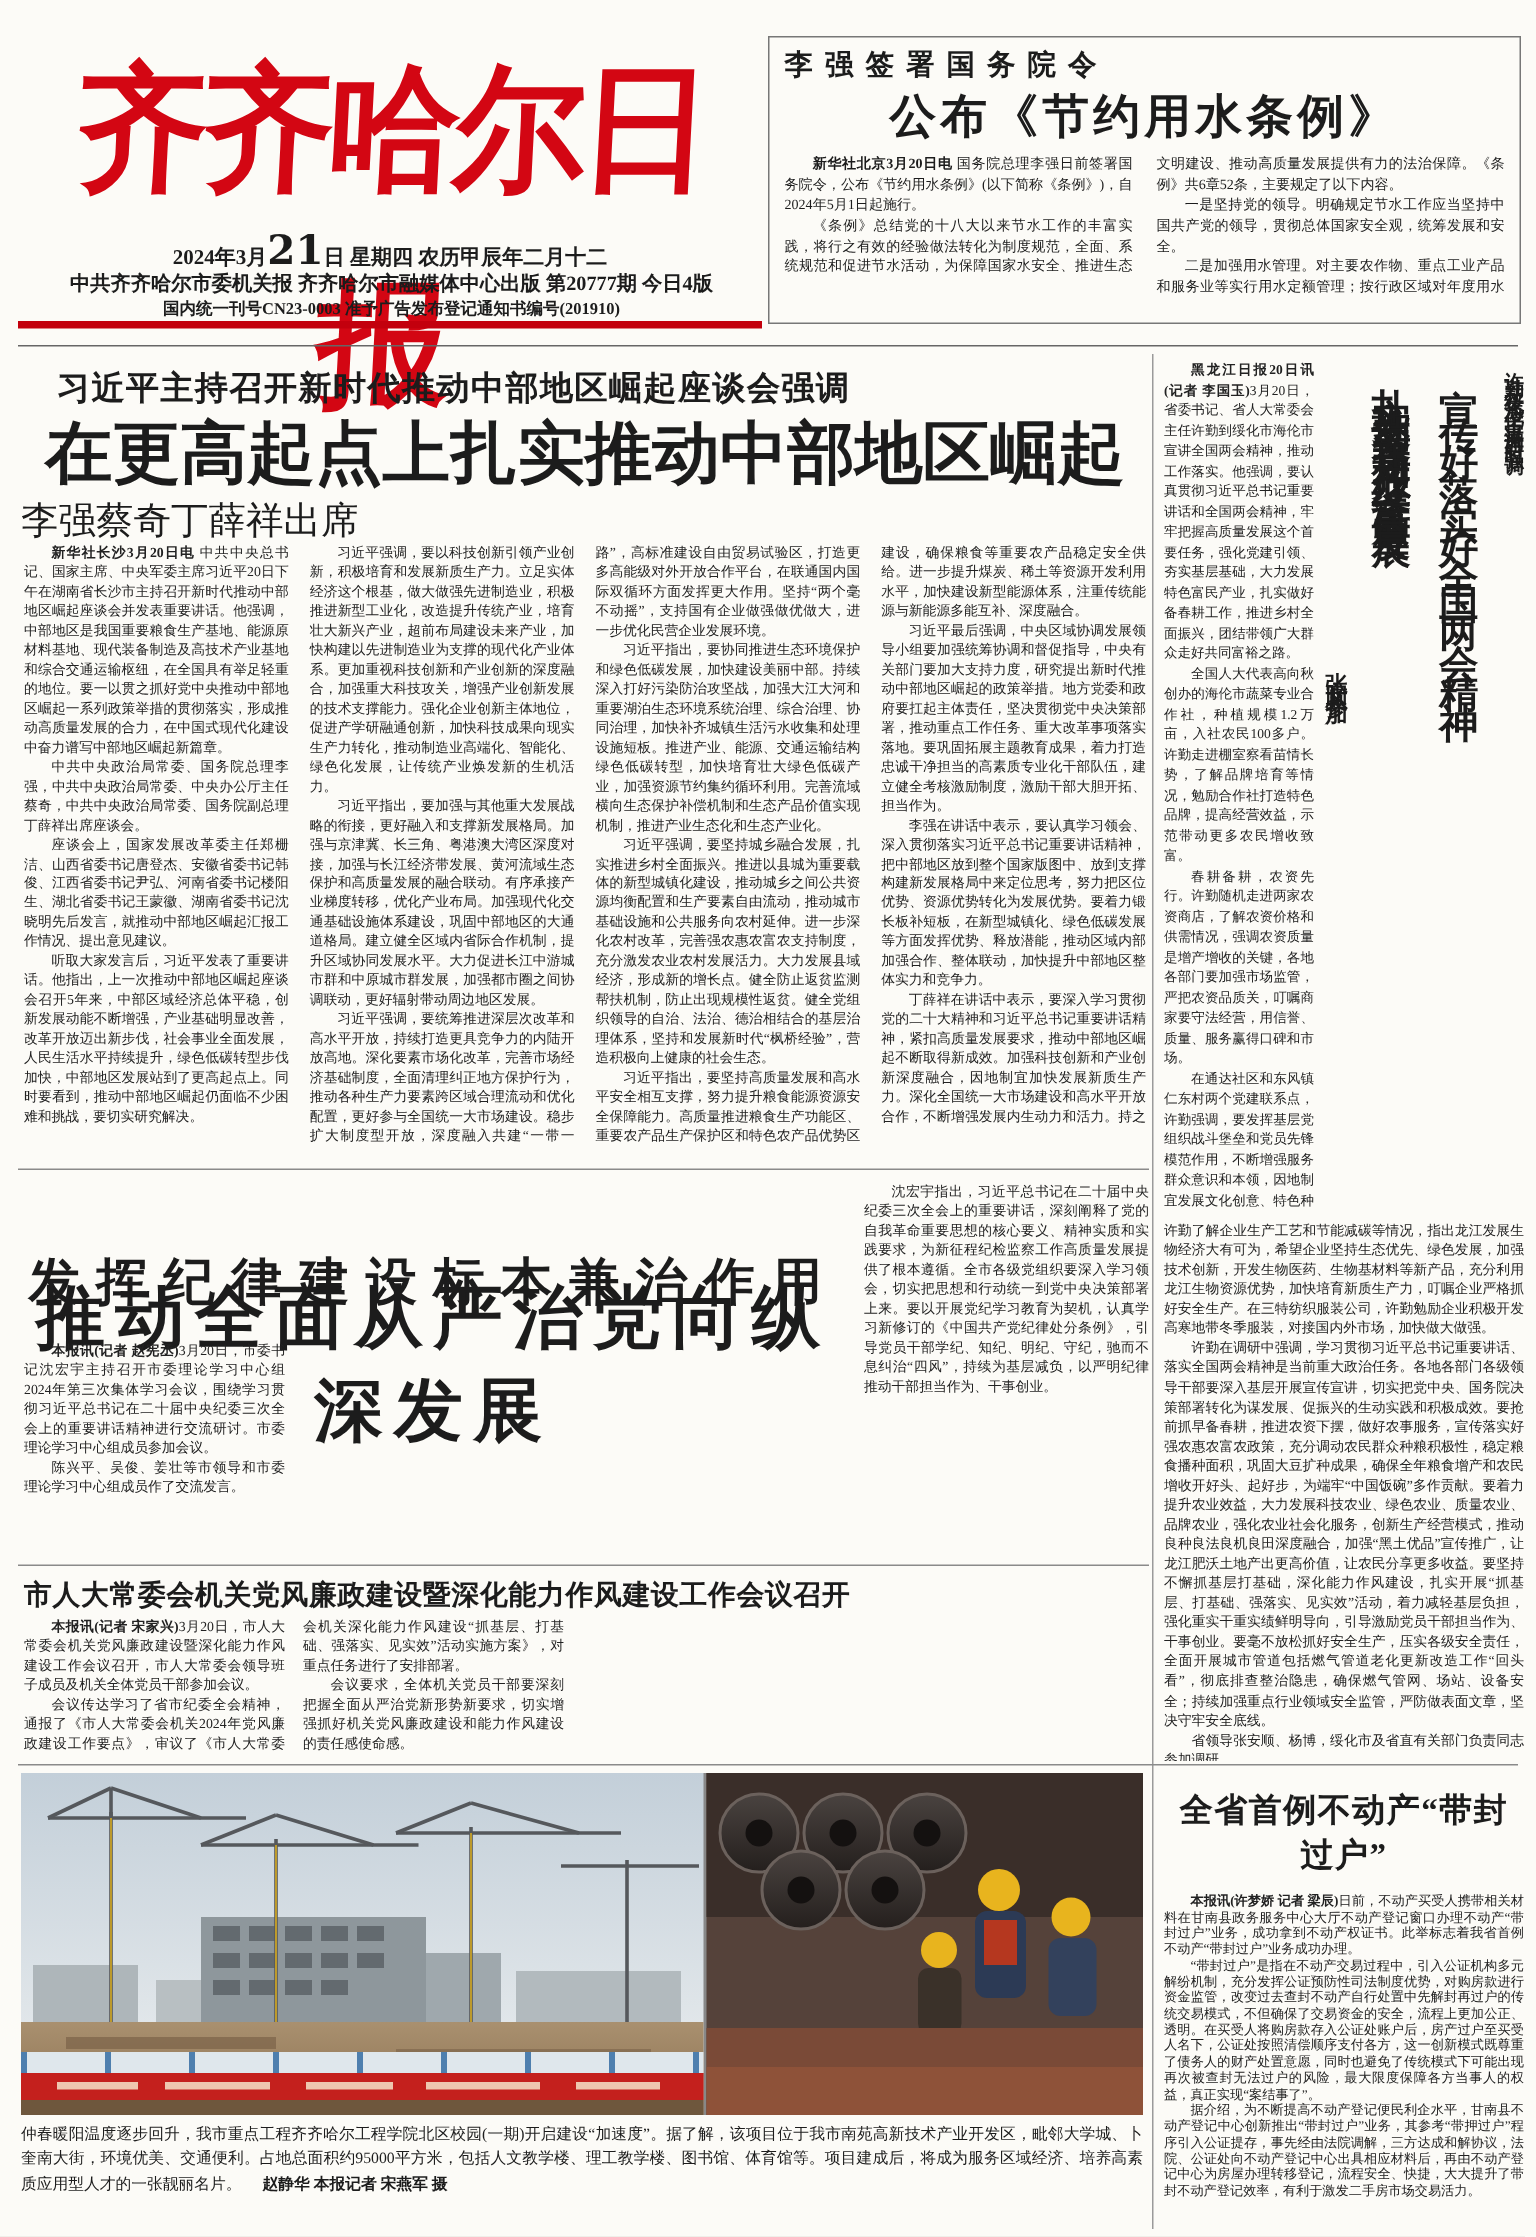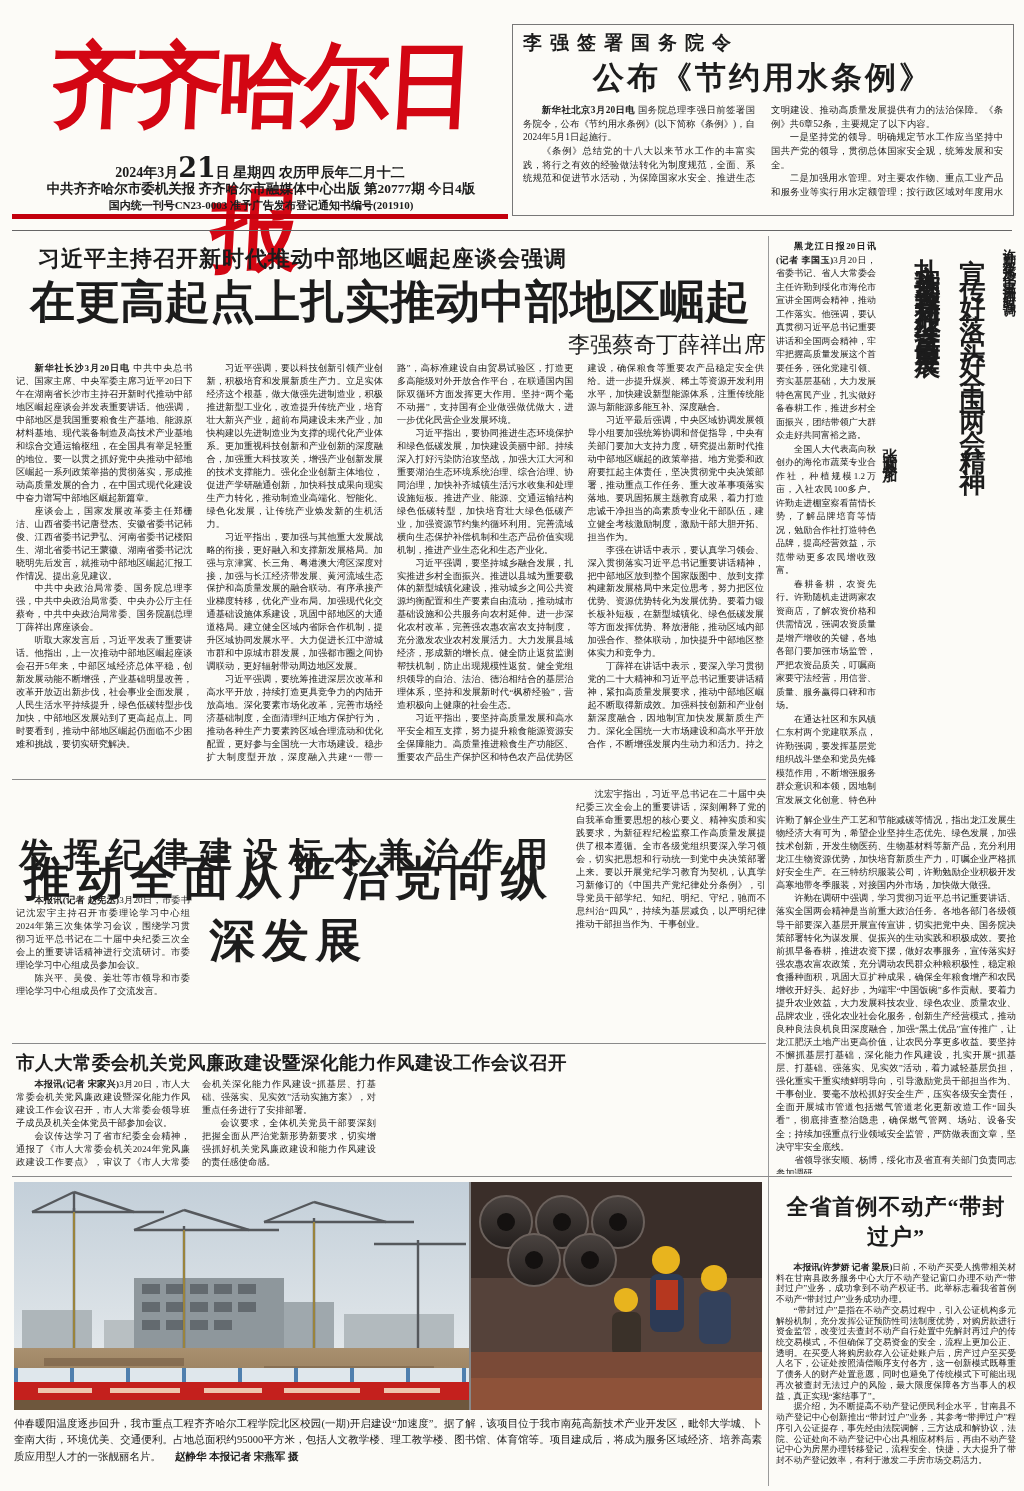--- a/index.html
+++ b/index.html
@@ -26,22 +26,22 @@
   .waterbox{left:512px;top:24px;width:502px;height:192px;border:1px solid #777;
             padding:5px 10px 4px;box-sizing:border-box;background:#fcfbf7;}
   .water-kicker{text-align:left;font-size:19px;letter-spacing:8px;}
   .water-headline{text-align:center;font-size:31px;letter-spacing:3px;margin:1px 0 5px;}
   .water-body{column-count:2;column-gap:16px;column-fill:auto;height:108px;overflow:hidden;
               font-size:9.4px;line-height:1.45;text-align:justify;}
   .topline{left:12px;top:230px;width:1000px;height:1px;background:#666;}
   
   .lead-kicker{left:38px;top:244px;width:700px;font-size:22px;letter-spacing:1px;}
   .lead-headline{left:14px;top:272px;width:752px;text-align:center;font-size:45px;letter-spacing:0px;}
-  .lead-deck{left:14px;top:330px;width:752px;text-align:right;
-             font-family:"Liberation Sans",sans-serif;font-size:22px;}
+  .lead-deck{left:14px;top:330px;width:752px;text-align:left;
+             font-family:"Liberation Sans",sans-serif;font-size:25px;}
   .lead-body{left:16px;top:362px;width:748px;height:412px;overflow:hidden;
              column-count:4;column-gap:14px;column-fill:auto;}
   
   .vdiv{left:768px;top:236px;width:1px;height:1250px;background:#9a9a9a;}
   .xq-colA{left:776px;top:240px;width:100px;height:568px;overflow:hidden;
            font-size:9px;line-height:1.5;text-align:justify;}
   .xq-head{left:880px;top:238px;width:138px;height:572px;writing-mode:vertical-rl;}
   .xq-kicker{writing-mode:vertical-rl;font-weight:bold;font-size:13px;letter-spacing:4px;
              font-family:"Liberation Sans",sans-serif;margin-block-end:9px;}
   .xq-h1{writing-mode:vertical-rl;font-family:"Liberation Sans",sans-serif;font-weight:bold;
@@ -102,22 +102,22 @@
     </div>
   </div>
 
   <div class="abs topline"></div>
 
   <div class="abs lead-kicker song">习近平主持召开新时代推动中部地区崛起座谈会强调</div>
   <div class="abs lead-headline hei">在更高起点上扎实推动中部地区崛起</div>
   <div class="abs lead-deck">李强蔡奇丁薛祥出席</div>
   <div class="abs lead-body bt">
     <p class="bp"><b class="lede">新华社长沙3月20日电</b> <span>中共中央总书记、国家主席、中央军委主席习近平20日下午在湖南省长沙市主持召开新时代推动中部地区崛起座谈会并发表重要讲话。他强调，中部地区是我国重要粮食生产基地、能源原材料基地、现代装备制造及高技术产业基地和综合交通运输枢纽，在全国具有举足轻重的地位。要一以贯之抓好党中央推动中部地区崛起一系列政策举措的贯彻落实，形成推动高质量发展的合力，在中国式现代化建设中奋力谱写中部地区崛起新篇章。</span></p>
+    <p class="bp">中共中央政治局常委、国务院总理李强，中共中央政治局常委、中央办公厅主任蔡奇，中共中央政治局常委、国务院副总理丁薛祥出席座谈会。</p>
     <p class="bp">座谈会上，国家发展改革委主任郑栅洁、山西省委书记唐登杰、安徽省委书记韩俊、江西省委书记尹弘、河南省委书记楼阳生、湖北省委书记王蒙徽、湖南省委书记沈晓明先后发言，就推动中部地区崛起汇报工作情况、提出意见建议。</p>
-    <p class="bp">中共中央政治局常委、国务院总理李强，中共中央政治局常委、中央办公厅主任蔡奇，中共中央政治局常委、国务院副总理丁薛祥出席座谈会。</p>
     <p class="bp">听取大家发言后，习近平发表了重要讲话。他指出，上一次推动中部地区崛起座谈会召开5年来，中部区域经济总体平稳，创新发展动能不断增强，产业基础明显改善，改革开放迈出新步伐，社会事业全面发展，人民生活水平持续提升，绿色低碳转型步伐加快，中部地区发展站到了更高起点上。同时要看到，推动中部地区崛起仍面临不少困难和挑战，要切实研究解决。</p>
     <p class="bp">习近平强调，要以科技创新引领产业创新，积极培育和发展新质生产力。立足实体经济这个根基，做大做强先进制造业，积极推进新型工业化，改造提升传统产业，培育壮大新兴产业，超前布局建设未来产业，加快构建以先进制造业为支撑的现代化产业体系。更加重视科技创新和产业创新的深度融合，加强重大科技攻关，增强产业创新发展的技术支撑能力。强化企业创新主体地位，促进产学研融通创新，加快科技成果向现实生产力转化，推动制造业高端化、智能化、绿色化发展，让传统产业焕发新的生机活力。</p>
     <p class="bp">习近平指出，要加强与其他重大发展战略的衔接，更好融入和支撑新发展格局。加强与京津冀、长三角、粤港澳大湾区深度对接，加强与长江经济带发展、黄河流域生态保护和高质量发展的融合联动。有序承接产业梯度转移，优化产业布局。加强现代化交通基础设施体系建设，巩固中部地区的大通道格局。建立健全区域内省际合作机制，提升区域协同发展水平。大力促进长江中游城市群和中原城市群发展，加强都市圈之间协调联动，更好辐射带动周边地区发展。</p>
     <p class="bp">习近平强调，要统筹推进深层次改革和高水平开放，持续打造更具竞争力的内陆开放高地。深化要素市场化改革，完善市场经济基础制度，全面清理纠正地方保护行为，推动各种生产力要素跨区域合理流动和优化配置，更好参与全国统一大市场建设。稳步扩大制度型开放，深度融入共建“一带一路”，高标准建设自由贸易试验区，打造更多高能级对外开放合作平台，在联通国内国际双循环方面发挥更大作用。坚持“两个毫不动摇”，支持国有企业做强做优做大，进一步优化民营企业发展环境。</p>
     <p class="bp">习近平指出，要协同推进生态环境保护和绿色低碳发展，加快建设美丽中部。持续深入打好污染防治攻坚战，加强大江大河和重要湖泊生态环境系统治理、综合治理、协同治理，加快补齐城镇生活污水收集和处理设施短板。推进产业、能源、交通运输结构绿色低碳转型，加快培育壮大绿色低碳产业，加强资源节约集约循环利用。完善流域横向生态保护补偿机制和生态产品价值实现机制，推进产业生态化和生态产业化。</p>
     <p class="bp">习近平强调，要坚持城乡融合发展，扎实推进乡村全面振兴。推进以县城为重要载体的新型城镇化建设，推动城乡之间公共资源均衡配置和生产要素自由流动，推动城市基础设施和公共服务向农村延伸。进一步深化农村改革，完善强农惠农富农支持制度，充分激发农业农村发展活力。大力发展县域经济，形成新的增长点。健全防止返贫监测帮扶机制，防止出现规模性返贫。健全党组织领导的自治、法治、德治相结合的基层治理体系，坚持和发展新时代“枫桥经验”，营造积极向上健康的社会生态。</p>
     <p class="bp">习近平指出，要坚持高质量发展和高水平安全相互支撑，努力提升粮食能源资源安全保障能力。高质量推进粮食生产功能区、重要农产品生产保护区和特色农产品优势区建设，确保粮食等重要农产品稳定安全供给。进一步提升煤炭、稀土等资源开发利用水平，加快建设新型能源体系，注重传统能源与新能源多能互补、深度融合。</p>
     <p class="bp">习近平最后强调，中央区域协调发展领导小组要加强统筹协调和督促指导，中央有关部门要加大支持力度，研究提出新时代推动中部地区崛起的政策举措。地方党委和政府要扛起主体责任，坚决贯彻党中央决策部署，推动重点工作任务、重大改革事项落实落地。要巩固拓展主题教育成果，着力打造忠诚干净担当的高素质专业化干部队伍，建立健全考核激励制度，激励干部大胆开拓、担当作为。</p>
     <p class="bp">李强在讲话中表示，要认真学习领会、深入贯彻落实习近平总书记重要讲话精神，把中部地区放到整个国家版图中、放到支撑构建新发展格局中来定位思考，努力把区位优势、资源优势转化为发展优势。要着力锻长板补短板，在新型城镇化、绿色低碳发展等方面发挥优势、释放潜能，推动区域内部加强合作、整体联动，加快提升中部地区整体实力和竞争力。</p>
     <p class="bp">丁薛祥在讲话中表示，要深入学习贯彻党的二十大精神和习近平总书记重要讲话精神，紧扣高质量发展要求，推动中部地区崛起不断取得新成效。加强科技创新和产业创新深度融合，因地制宜加快发展新质生产力。深化全国统一大市场建设和高水平开放合作，不断增强发展内生动力和活力。持之以恒加强生态环境保护，厚植高质量发展的绿色底色。</p>

